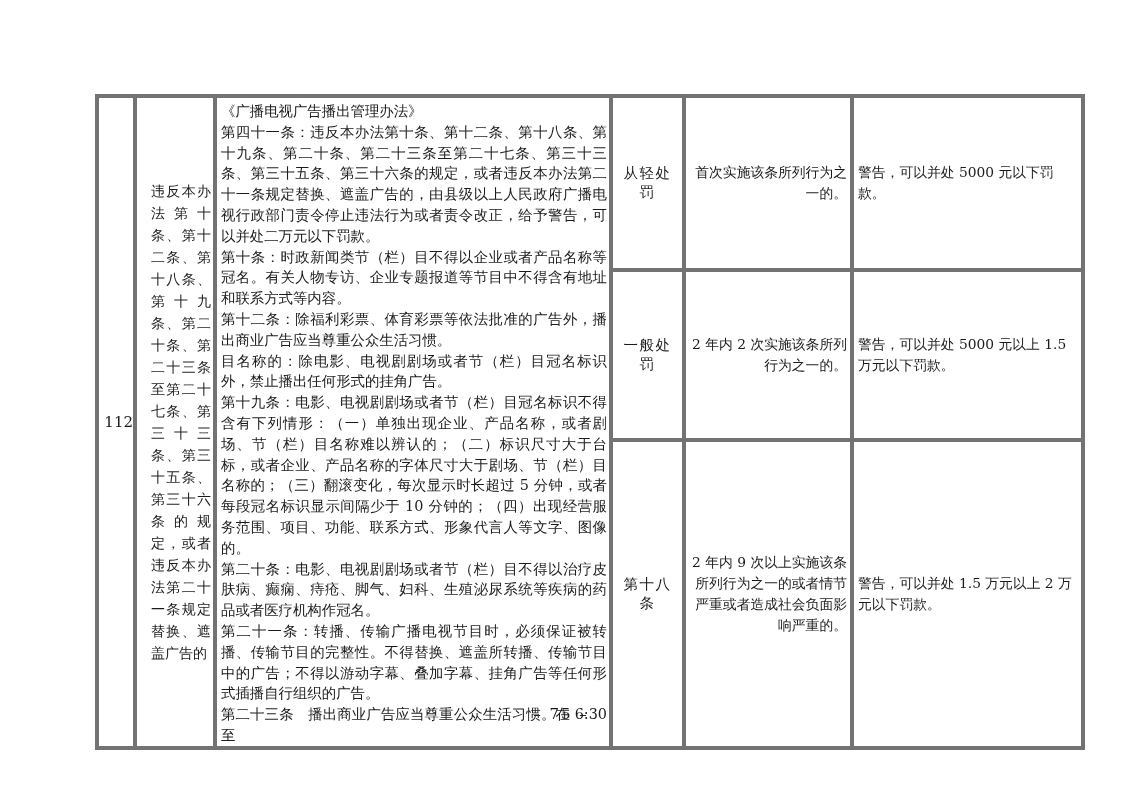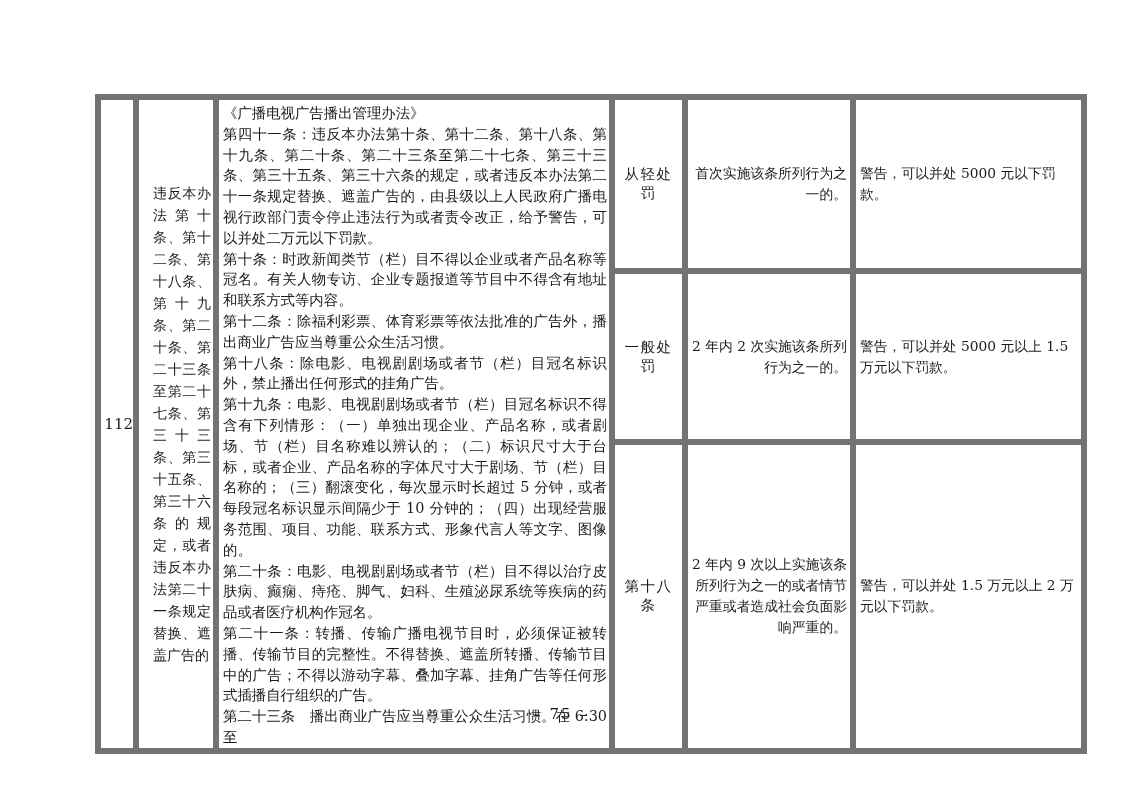--- a/index.html
+++ b/index.html
@@ -22,21 +22,21 @@
     position: absolute;
     left: 95px;
     top: 94px;
     width: 986px;
     height: 585px;
     border-collapse: collapse;
     table-layout: fixed;
     border: 2px solid #3d3d3d;
   }
   table.penalty-table td {
-    border: 6px solid #737373;
+    border: 4px solid #737373;
     vertical-align: middle;
     overflow: hidden;
   }
   tr.row-1 { height: 156px; }
   tr.row-2 { height: 153px; }
   tr.row-3 { height: 276px; }
 
   td.c-num {
     text-align: right;
     font-size: 15px;
@@ -106,21 +106,21 @@
     </colgroup>
     <tbody>
       <tr class="row-1">
         <td class="c-num" rowspan="3">112</td>
         <td class="c-violation" rowspan="3">违反本办法第十条、第十二条、第十八条、第十九条、第二十条、第二十三条至第二十七条、第三十三条、第三十五条、第三十六条的规定，或者违反本办法第二十一条规定替换、遮盖广告的</td>
         <td class="c-basis" rowspan="3">
           <div class="para">《广播电视广告播出管理办法》</div>
           <div class="para">第四十一条：违反本办法第十条、第十二条、第十八条、第十九条、第二十条、第二十三条至第二十七条、第三十三条、第三十五条、第三十六条的规定，或者违反本办法第二十一条规定替换、遮盖广告的，由县级以上人民政府广播电视行政部门责令停止违法行为或者责令改正，给予警告，可以并处二万元以下罚款。</div>
           <div class="para">第十条：时政新闻类节（栏）目不得以企业或者产品名称等冠名。有关人物专访、企业专题报道等节目中不得含有地址和联系方式等内容。</div>
           <div class="para">第十二条：除福利彩票、体育彩票等依法批准的广告外，播出商业广告应当尊重公众生活习惯。</div>
-          <div class="para">第十八条：除电影、电视剧剧场或者节（栏）目冠名标识外，禁止播出任何形式的挂角广告。</div>
+          <div class="para">目名称的：除电影、电视剧剧场或者节（栏）目冠名标识外，禁止播出任何形式的挂角广告。</div>
           <div class="para">第十九条：电影、电视剧剧场或者节（栏）目冠名标识不得含有下列情形：（一）单独出现企业、产品名称，或者剧场、节（栏）目名称难以辨认的；（二）标识尺寸大于台标，或者企业、产品名称的字体尺寸大于剧场、节（栏）目名称的；（三）翻滚变化，每次显示时长超过 5 分钟，或者每段冠名标识显示间隔少于 10 分钟的；（四）出现经营服务范围、项目、功能、联系方式、形象代言人等文字、图像的。</div>
           <div class="para">第二十条：电影、电视剧剧场或者节（栏）目不得以治疗皮肤病、癫痫、痔疮、脚气、妇科、生殖泌尿系统等疾病的药品或者医疗机构作冠名。</div>
           <div class="para">第二十一条：转播、传输广播电视节目时，必须保证被转播、传输节目的完整性。不得替换、遮盖所转播、传输节目中的广告；不得以游动字幕、叠加字幕、挂角广告等任何形式插播自行组织的广告。</div>
           <div class="para">第二十三条　播出商业广告应当尊重公众生活习惯。在 6:30 至</div>
         </td>
         <td class="c-level">从轻处罚</td>
         <td class="c-circ">首次实施该条所列行为之一的。</td>
         <td class="c-pen">警告，可以并处 5000 元以下罚款。</td>
       </tr>
       <tr class="row-2">

